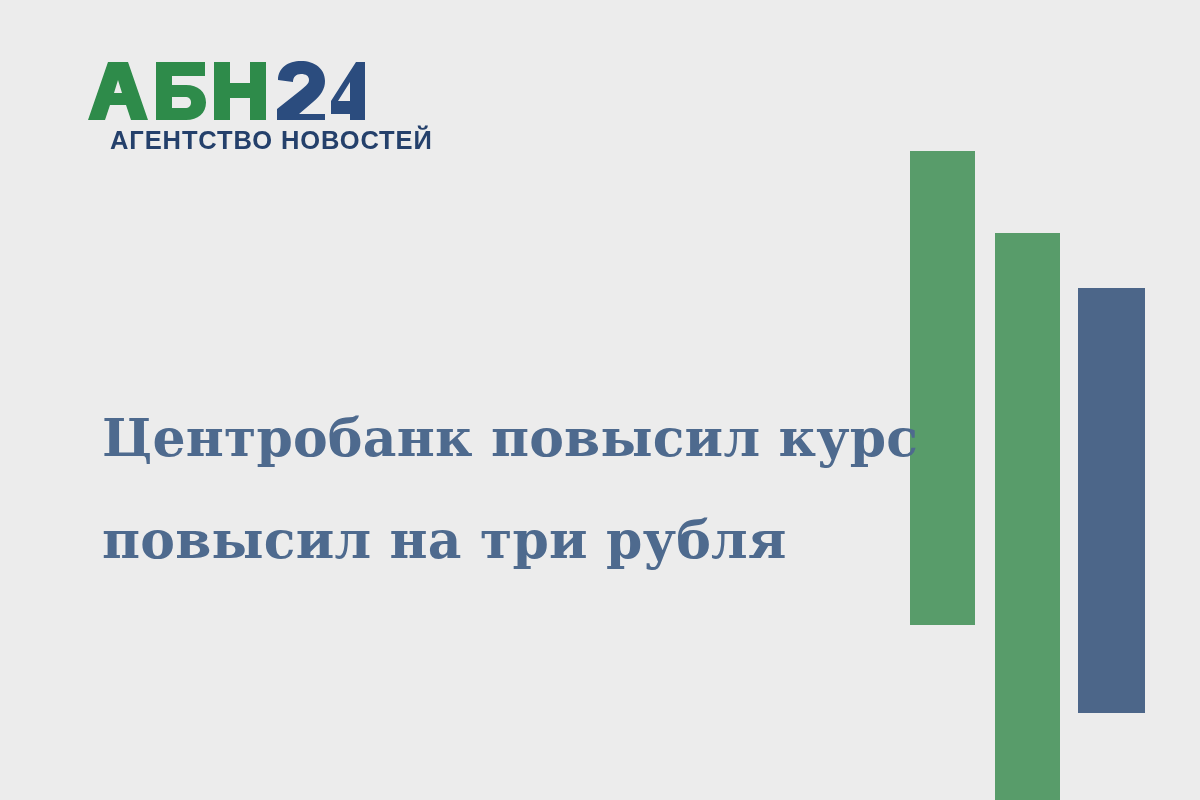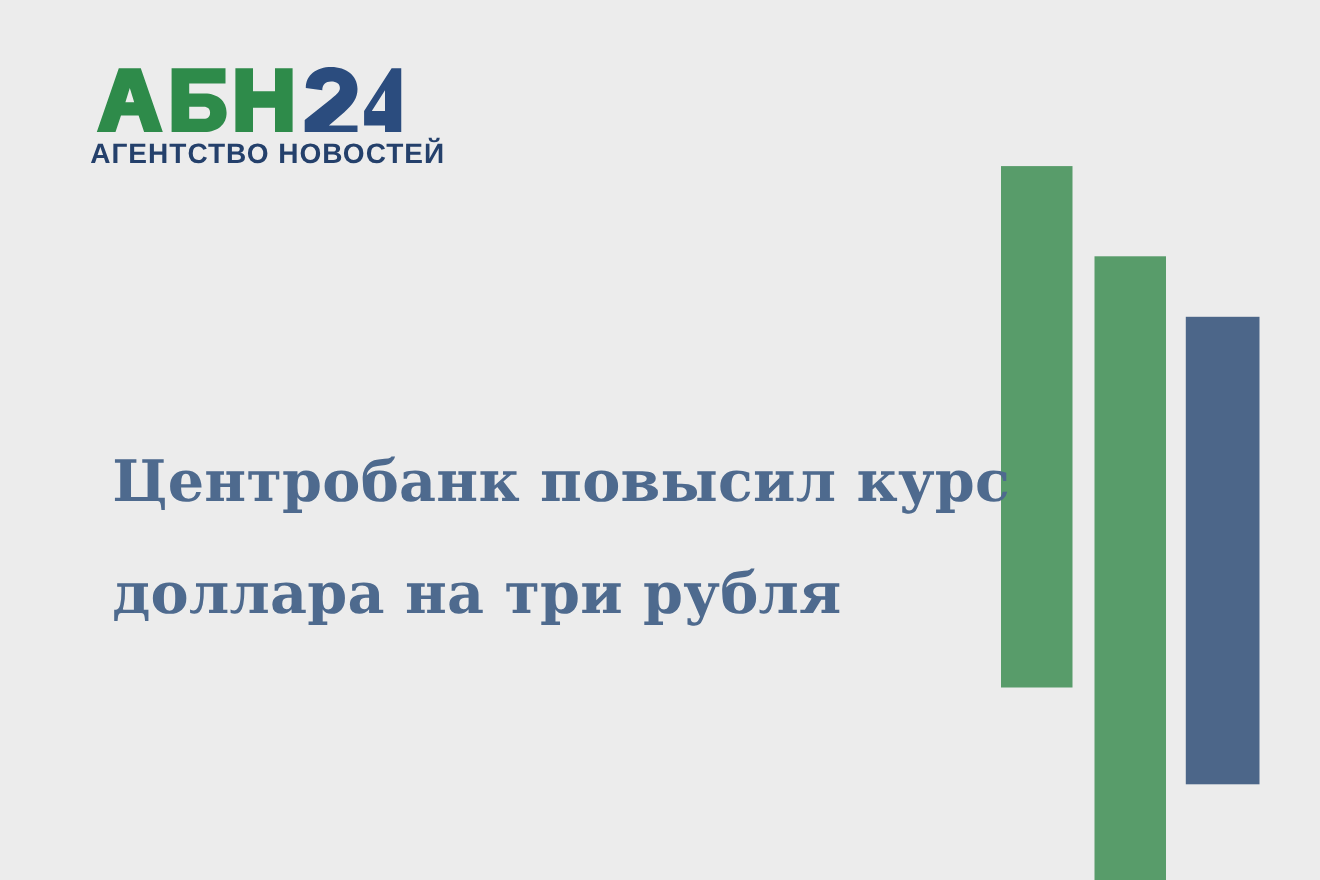--- a/index.html
+++ b/index.html
@@ -102,21 +102,21 @@
       <path d="M6 60 L26 2 L46 2 L66 60 L49 60 L44 45 L28 45 L23 60 Z M32 33 L40 33 L36 20 Z" fill="#2e8b4a"></path>
 
       <path d="M74 2 L123 2 L123 16 L90 16 L90 25 L104 25 C116 25 124 32 124 42.5 C124 53 116 60 104 60 L74 60 Z M90 37 L90 48 L103 48 C107 48 109 46 109 42.5 C109 39 107 37 103 37 Z" fill="#2e8b4a"></path>
 
       <path d="M132 2 L148 2 L148 23 L168 23 L168 2 L184 2 L184 60 L168 60 L168 38 L148 38 L148 60 L132 60 Z" fill="#2e8b4a"></path>
 
       <path d="M196 20 C196 8 206 1 219 1 C233 1 243 9 243 21 C243 29 239 35 231 42 L217 54 L243 54 L243 60 L195 60 L195 49 L219 30 C225 25 227 23 227 20 C227 16 224 14 219 14 C214 14 211 17 211 22 Z" fill="#2b4c7e"></path>
 
       <path d="M249 41 L274 2 L283 2 L283 41 L283 41 L283 54 L283 54 L283 60 L268 60 L268 54 L249 54 Z M268 41 L268 22 L256 41 Z" fill="#2b4c7e"></path>
     </svg>
-    <span id="logo-tagline" style="color: rgb(36, 64, 107);">АГЕНТСТВО НОВОСТЕЙ</span>
+    <span id="logo-tagline" style="color: rgb(36, 64, 107); margin-left: 28px;">АГЕНТСТВО НОВОСТЕЙ</span>
   </div>
 
   <h1 id="headline" style="color: rgb(78, 106, 142);">
     <span class="hl-line">Центробанк повысил курс</span>
-    <span class="hl-line">доллара на три рубля</span>
+    <span class="hl-line">повысил на три рубля</span>
   </h1>
 
 </div>
 
 </body></html>

